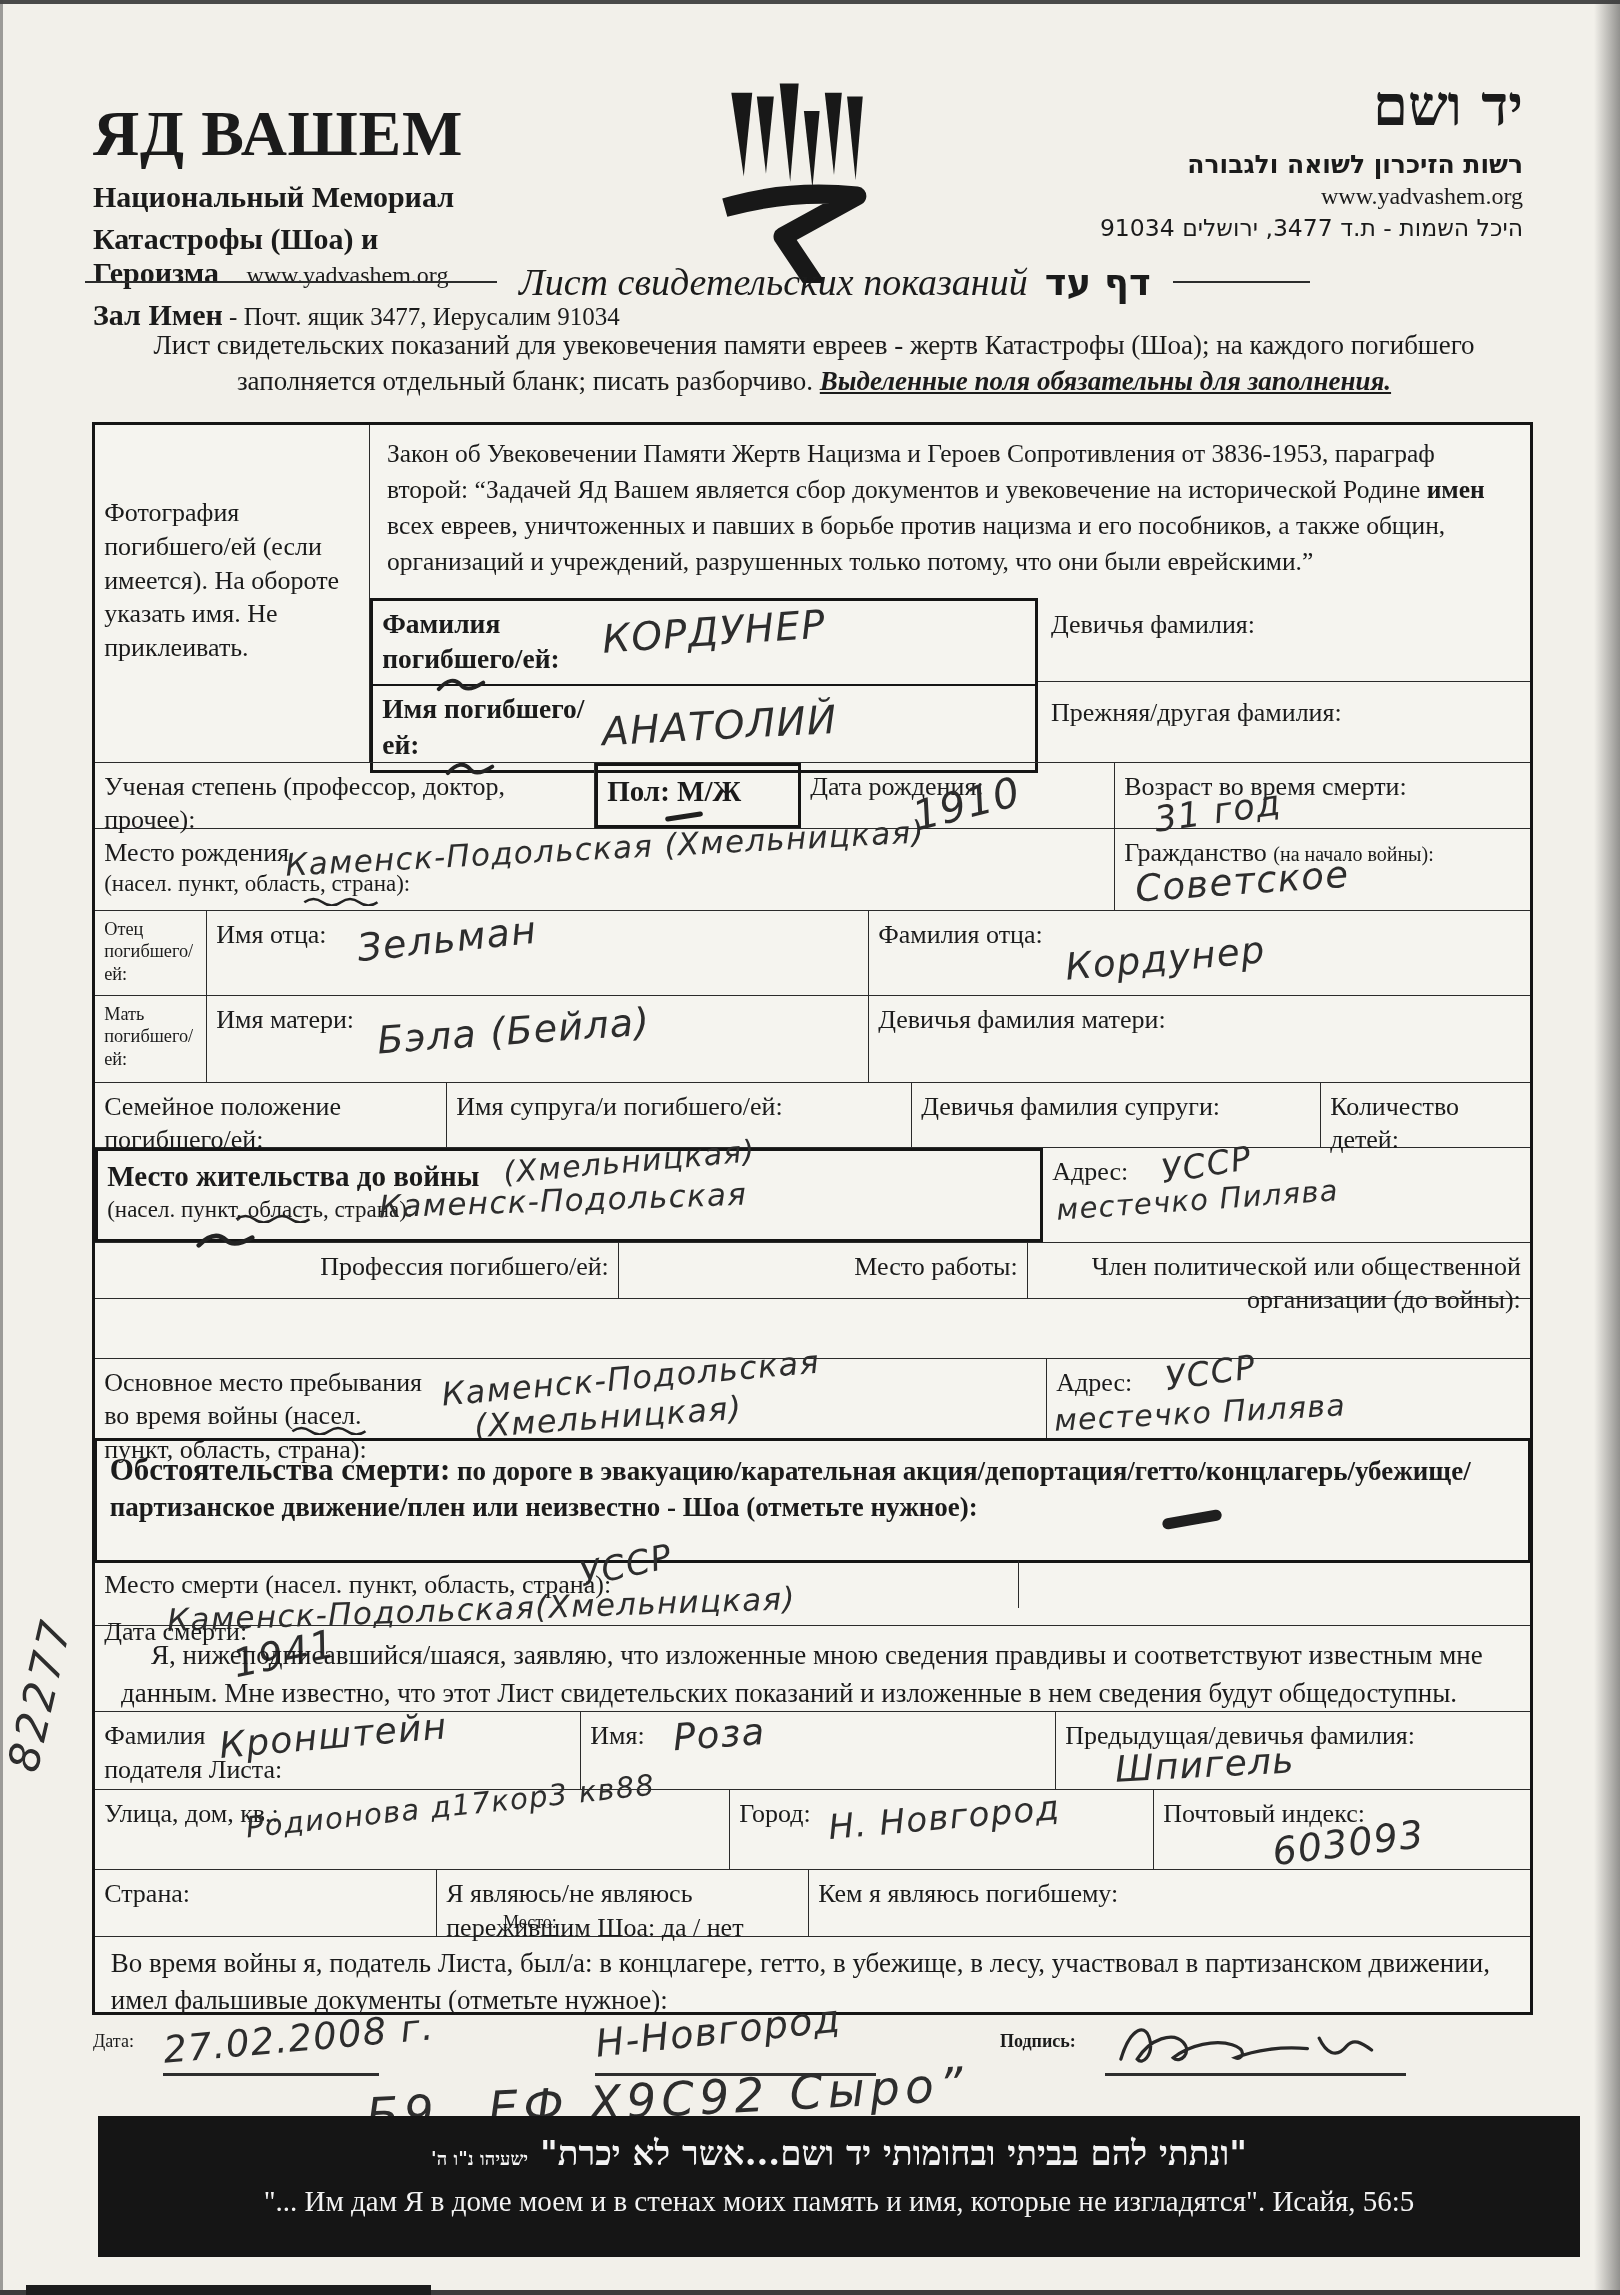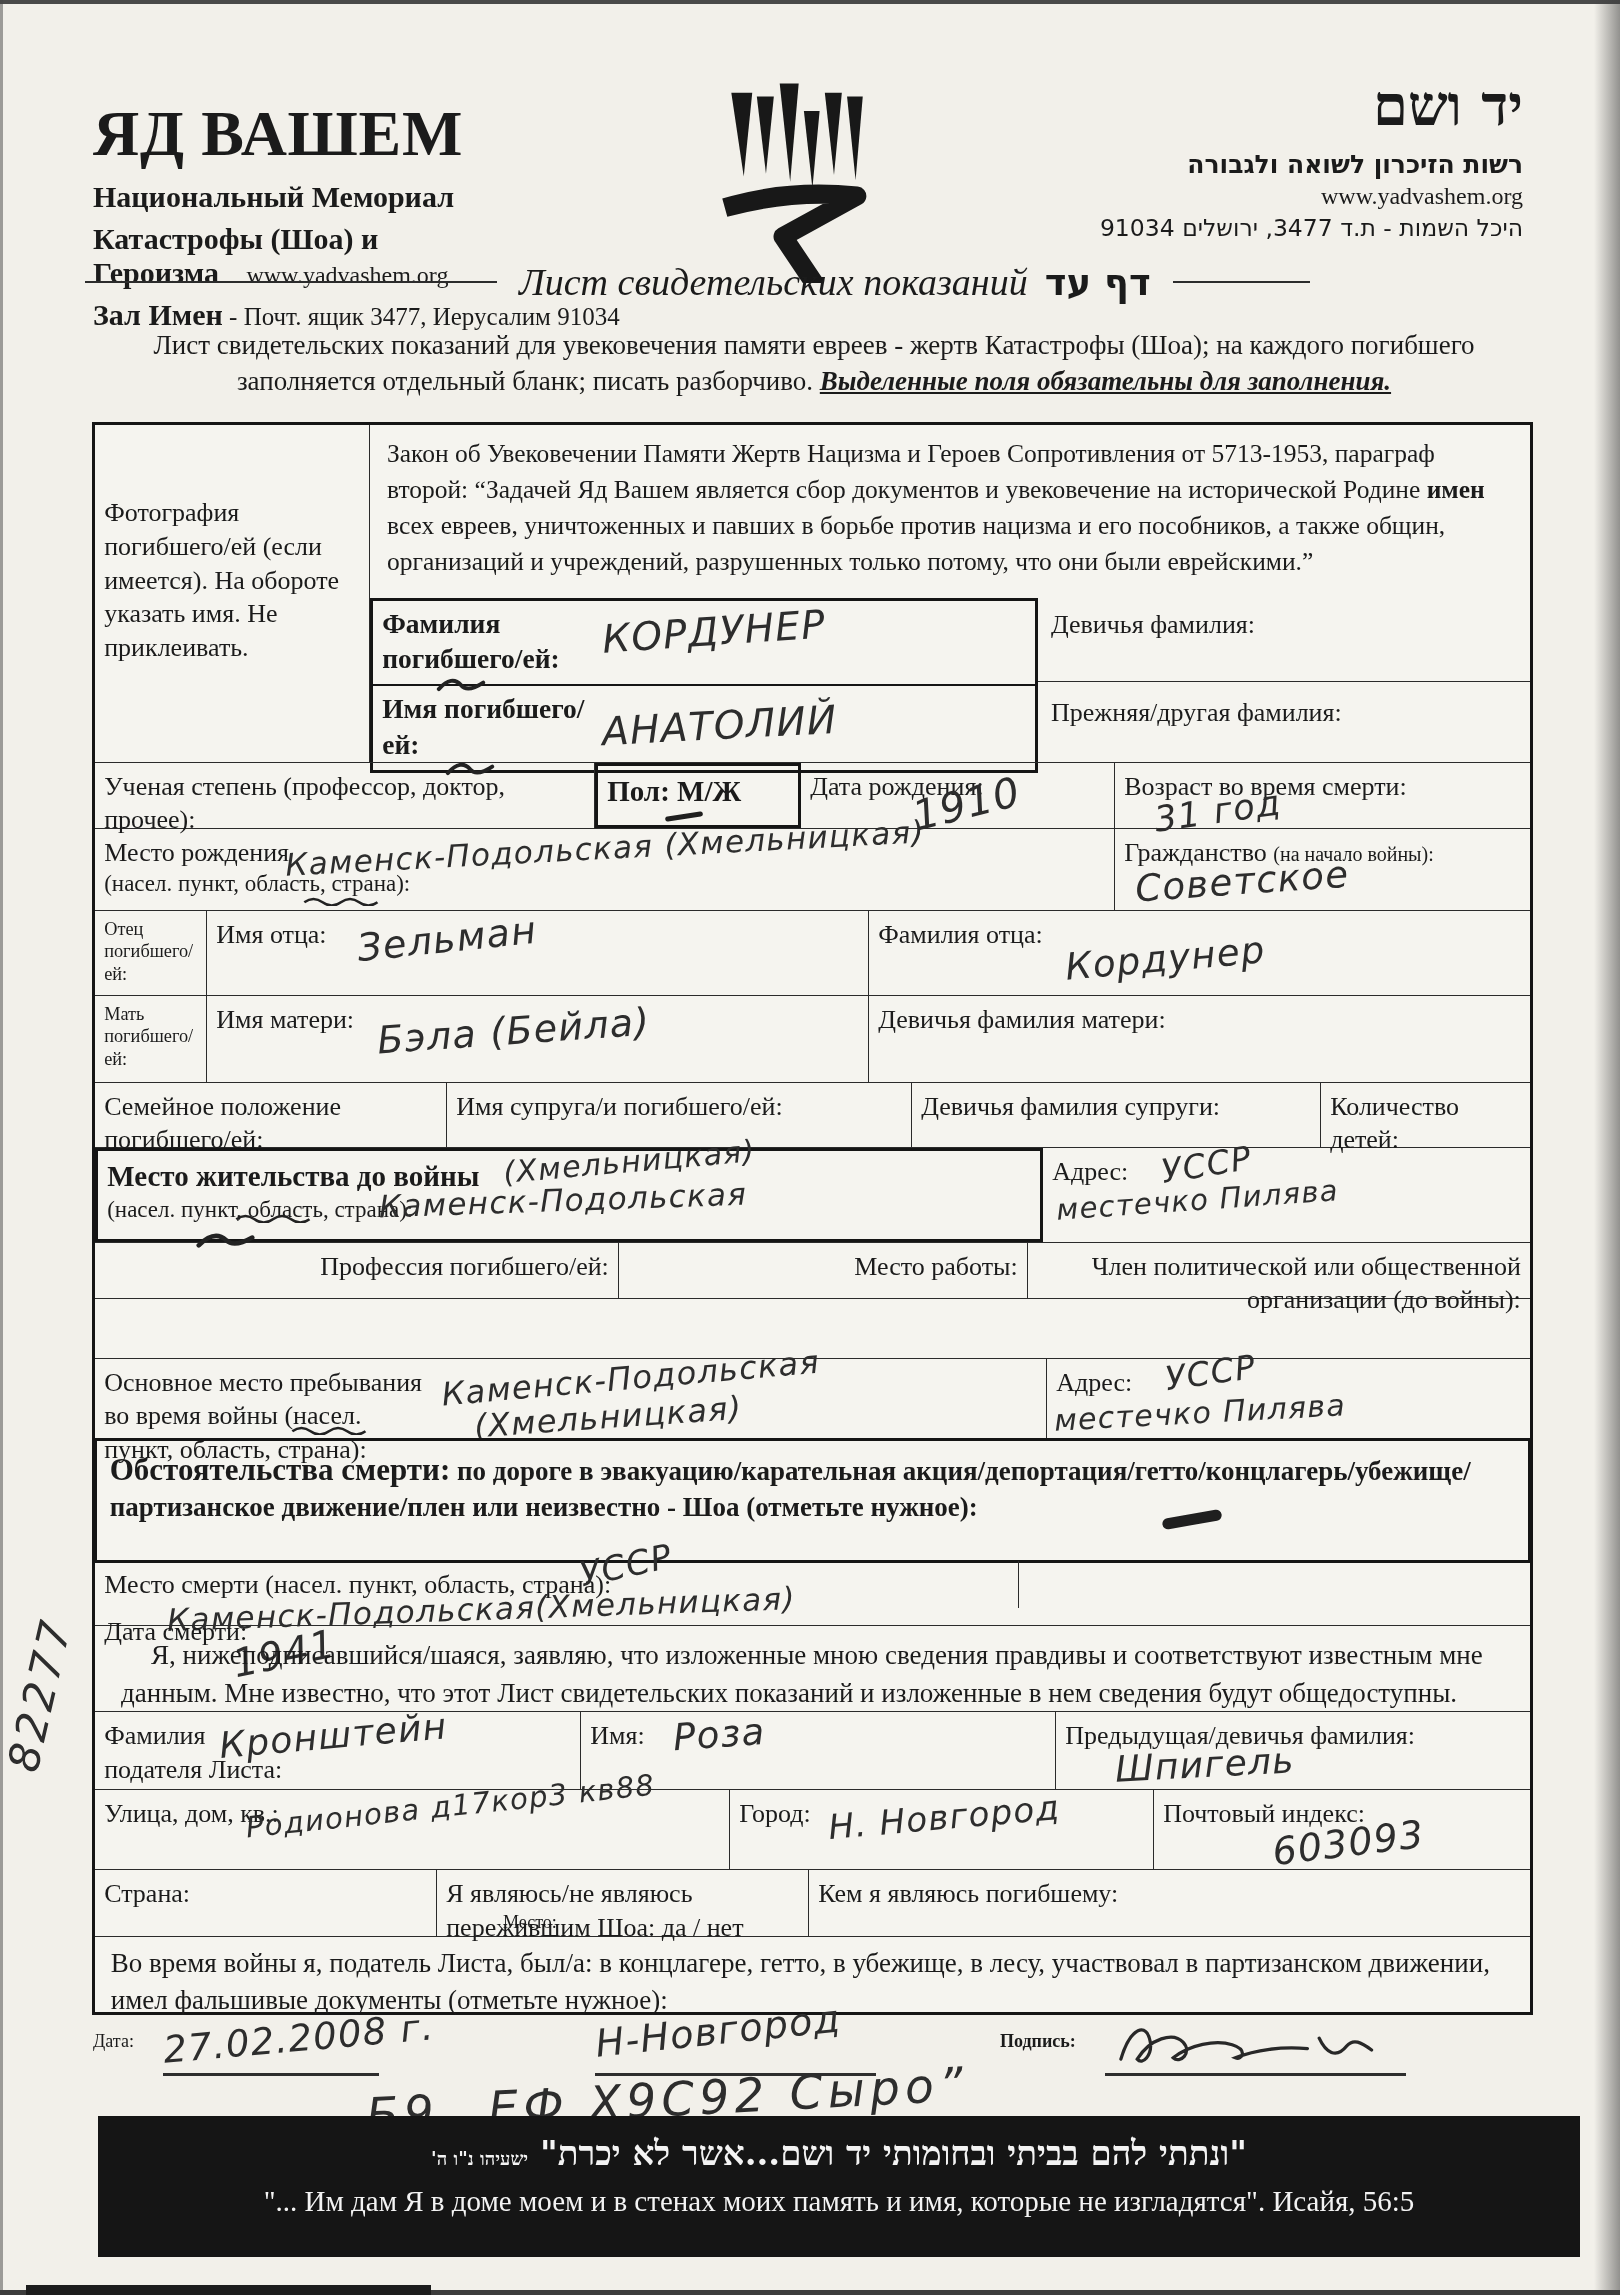--- a/index.html
+++ b/index.html
@@ -116,21 +116,21 @@
   </div>
 
   <div class="tbl">
 
     <div class="row" style="height:337px;border-bottom:none;">
       <div class="cell" style="width:275px;padding-top:71px;">
         <span>Фотография погибшего/ей (если имеется). На обороте указать имя. Не приклеивать.</span>
       </div>
       <div class="cell last" style="padding:0;border-right:none;">
         <div style="height:162px;padding:10.5px 19.6px 0 17px;font-size:25.5px;line-height:1.42;">
-          <span>Закон об Увековечении Памяти Жертв Нацизма и Героев Сопротивления от 5713-1953, параграф второй: “Задачей Яд Вашем является сбор документов и увековечение на исторической Родине </span><b>имен</b><span> всех евреев, уничтоженных и павших в борьбе против  нацизма и его пособников,  а также общин, организаций и учреждений, разрушенных только потому, что они были еврейскими.”</span>
+          <span>Закон об Увековечении Памяти Жертв Нацизма и Героев Сопротивления от 3836-1953, параграф второй: “Задачей Яд Вашем является сбор документов и увековечение на исторической Родине </span><b>имен</b><span> всех евреев, уничтоженных и павших в борьбе против  нацизма и его пособников,  а также общин, организаций и учреждений, разрушенных только потому, что они были еврейскими.”</span>
         </div>
         <div style="display:flex;height:175px;">
           <div class="boldbox" style="width:668px;display:flex;flex-direction:column;">
             <div style="flex:1;border-bottom:2.6px solid #151515;position:relative;padding:5.2px 9.2px;">
               <b style="font-size:27.5px;display:inline-block;width:216px;line-height:1.3;">Фамилия погибшего/ей:</b>
               <span class="hw" style="left:229px;top:11.8px;font-size:39px;transform:rotate(-4deg);">КОРДУНЕР</span>
               <svg class="tick" style="left:63px;bottom:-10.5px;" width="50" height="18.3" viewBox="0 0 76 28">
                   <path d="M4,20 q20,-22 34,-6 q10,12 34,-4" stroke="#222" stroke-width="6" fill="none" stroke-linecap="round"></path>
                 </svg>
             </div>

